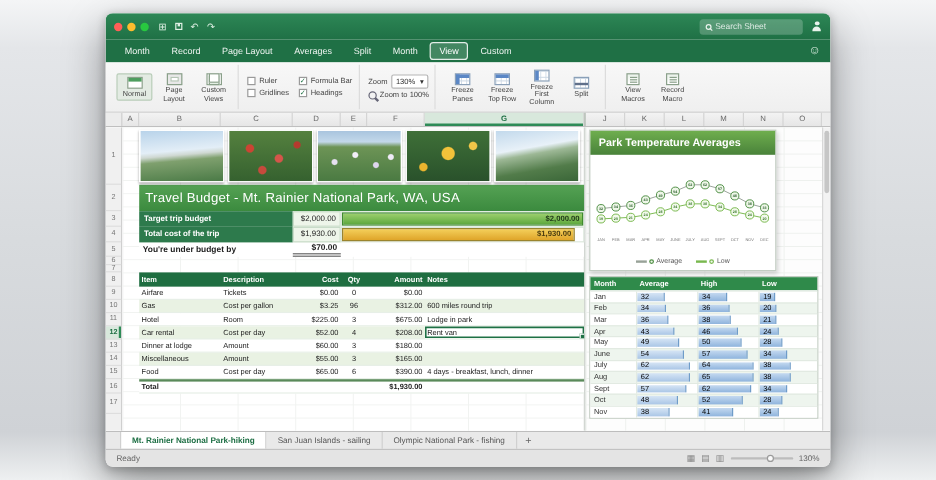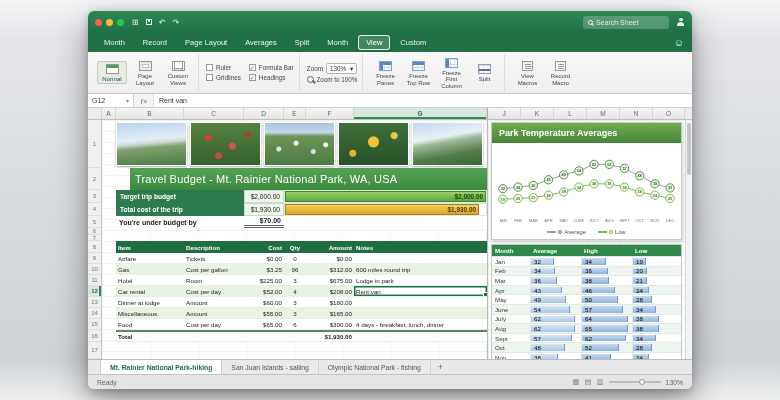--- a/index.html
+++ b/index.html
@@ -84,21 +84,21 @@
   .rn.sel{background:#d8e8dc;color:#1e6f44;font-weight:bold;box-shadow:inset -2px 0 0 #2e8b57}
   .leftpane{width:385px;flex:0 0 auto;overflow:hidden;background-color:#fff;
     background-image:linear-gradient(#f1f3f1 1px,transparent 1px),linear-gradient(90deg,#f1f3f1 1px,transparent 1px);background-size:48px 11px}
   .photos{display:flex;gap:3px;padding:2px 0 0 14px;height:48px}
   .photo{width:71px;height:44px;border:1px solid #fff;box-shadow:0 1px 2px rgba(0,0,0,.35);flex:0 0 auto}
   .p1{background:linear-gradient(175deg,#b8d3ea 0%,#e3eef7 40%,#cfd8d2 48%,#7fa06e 58%,#4a7a46 100%)}
   .p2{background:radial-gradient(circle at 25% 35%,#cc4433 3px,rgba(0,0,0,0) 4px),radial-gradient(circle at 60% 55%,#d5554a 3px,rgba(0,0,0,0) 4px),radial-gradient(circle at 82% 28%,#b53a2e 2.5px,rgba(0,0,0,0) 3.5px),radial-gradient(circle at 40% 78%,#c64a3c 3px,rgba(0,0,0,0) 4px),linear-gradient(180deg,#55813f,#35612f)}
   .p3{background:radial-gradient(circle at 20% 62%,#e6e0f0 2px,rgba(0,0,0,0) 3px),radial-gradient(circle at 45% 48%,#f2eef8 2px,rgba(0,0,0,0) 3px),radial-gradient(circle at 70% 68%,#ded6ee 2px,rgba(0,0,0,0) 3px),radial-gradient(circle at 88% 52%,#efeaf6 2px,rgba(0,0,0,0) 3px),linear-gradient(180deg,#a8c4de 0%,#c3d8ea 22%,#6d9456 32%,#4a7a42 100%)}
   .p4{background:radial-gradient(circle at 50% 45%,#f2c23a 5px,rgba(0,0,0,0) 6px),radial-gradient(circle at 20% 72%,#eab42e 3px,rgba(0,0,0,0) 4px),radial-gradient(circle at 80% 30%,#f0c648 3px,rgba(0,0,0,0) 4px),linear-gradient(180deg,#3f7038,#29512b)}
   .p5{background:linear-gradient(170deg,#c2d9ec 0%,#e8f1f8 35%,#9db896 46%,#527c4a 72%,#3a6638 100%)}
-  .banner{margin-left:28px;width:371px;height:22px;background:linear-gradient(180deg,#55a254,#3b8a3e);color:#fff;font-size:11px;display:flex;align-items:center;padding-left:5px;letter-spacing:.2px}
+  .banner{margin-left:14px;width:371px;height:22px;background:linear-gradient(180deg,#55a254,#3b8a3e);color:#fff;font-size:11px;display:flex;align-items:center;padding-left:5px;letter-spacing:.2px}
   .brow{margin-left:14px;width:371px;height:13px;display:flex;align-items:stretch;font-size:6.6px}
   .blabel{width:128px;background:#2d7a4c;color:#fff;display:flex;align-items:center;padding-left:4px;font-weight:bold}
   .bvalue{width:40px;background:#eef5ea;border:1px solid #c9dcc9;display:flex;align-items:center;justify-content:flex-end;padding-right:3px;color:#222}
   .bbar{width:203px;position:relative;background:#fff;border:1px solid #dde8dd;display:flex;align-items:center}
   .bfill{position:absolute;left:0;top:0;bottom:0}
   .bfill.green{width:100%;background:linear-gradient(180deg,#9ccf6d,#5da83e);border:1px solid #3f8a2e}
   .bfill.gold{width:96.5%;background:linear-gradient(180deg,#f4cf5a,#dfa52a);border:1px solid #9a842e}
   .bbartext{position:relative;margin-left:auto;padding-right:3px;font-size:6.4px;font-weight:bold;color:#223a1a;z-index:1}
   .bbartext.gold{color:#4a3c10;margin-right:7px}
   .urow{margin-left:14px;width:371px;height:12px;display:flex;align-items:center;font-size:7px;background:#fff}
@@ -111,21 +111,21 @@
   .trow.total{height:12px;font-weight:bold;border-top:2px solid #5a8a5a;background:#fff}
   .tc,.th{padding:0 2px;white-space:nowrap;overflow:hidden;height:100%;display:flex;align-items:center;flex:0 0 auto}
   .c0{width:68px}.c1{width:60px}.c2{width:40px;justify-content:flex-end}.c3{width:22px;justify-content:center}.c4{width:48px;justify-content:flex-end}.c5{width:133px}
   .selcell{box-shadow:inset 0 0 0 1.5px #1e7145;background:#fff;position:relative}
   .selcell::after{content:'';position:absolute;right:-1px;bottom:-1px;width:3px;height:3px;background:#1e7145;border:1px solid #fff;z-index:2}
   .divline{width:1px;background:#b5bdb5;flex:0 0 auto}
 
   
   .rightpane{flex:1;position:relative;overflow:hidden;padding:2px 0 0 3px;background-color:#fdfdfd;
     background-image:linear-gradient(#eef1ee 1px,transparent 1px),linear-gradient(90deg,#eef1ee 1px,transparent 1px);background-size:33px 11px}
-  .chartcard{width:191px;background:#fff;border:1px solid #c2ccc2;box-shadow:1px 2px 4px rgba(0,0,0,.18)}
+  .chartcard{width:156px;background:#fff;border:1px solid #c2ccc2;box-shadow:1px 2px 4px rgba(0,0,0,.18)}
   .charthead{height:20px;background:linear-gradient(180deg,#6fae4e,#49823a);color:#fff;font-size:9px;font-weight:bold;display:flex;align-items:center;padding-left:7px}
   svg.chart{display:block;width:100%;height:82px}
   .legend{height:14px;display:flex;align-items:center;justify-content:center;gap:12px;font-size:5.8px;color:#555}
   .lgitem{display:flex;align-items:center;gap:2px}
   .lgline{width:9px;height:2px}
   .lgdot{width:4px;height:4px;border-radius:50%}
   .temptable{width:191px;margin-top:4px;background:#fff;border:1px solid #c2ccc2;font-size:6.2px}
   .tthead{display:flex;height:11px;background:#2f8a4a;color:#fff;font-weight:bold;align-items:center}
   .w0{width:38px}.w1{width:51px}.w2{width:51px}.w3{width:49px}
   .tth{padding-left:3px;flex:0 0 auto}
@@ -262,28 +262,20 @@
             <span class="mico"></span>
             <span>View Macros</span>
           </div>
           <div class="rbtn">
             <span class="mico"></span>
             <span>Record Macro</span>
           </div>
         </div>
     </div>
 
-    <div class="fbar">
-      <div class="namebox">
-        <span>G12</span>
-        <span class="nbcaret">▾</span>
-      </div>
-      <div class="fx">ƒx</div>
-      <div class="fvalue">Rent van</div>
-    </div>
 
     <div class="chrow">
       <div class="corner"></div>
       <div id="lcols" style="display:flex">
           <div class="ch" style="width: 14px;">A</div>
           <div class="ch" style="width: 68px;">B</div>
           <div class="ch" style="width: 60px;">C</div>
           <div class="ch" style="width: 40px;">D</div>
           <div class="ch" style="width: 22px;">E</div>
           <div class="ch" style="width: 48px;">F</div>

